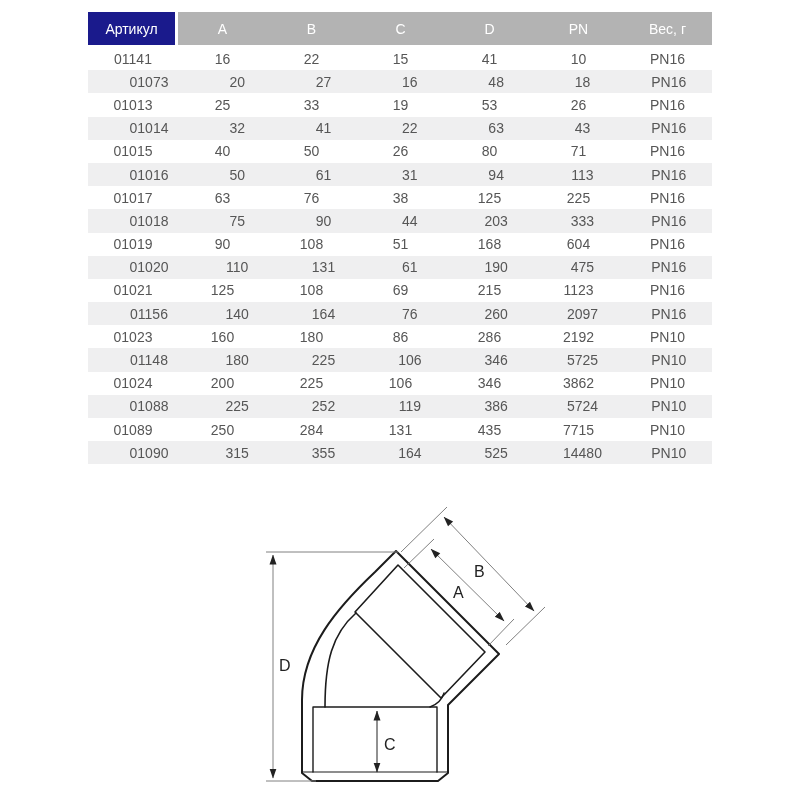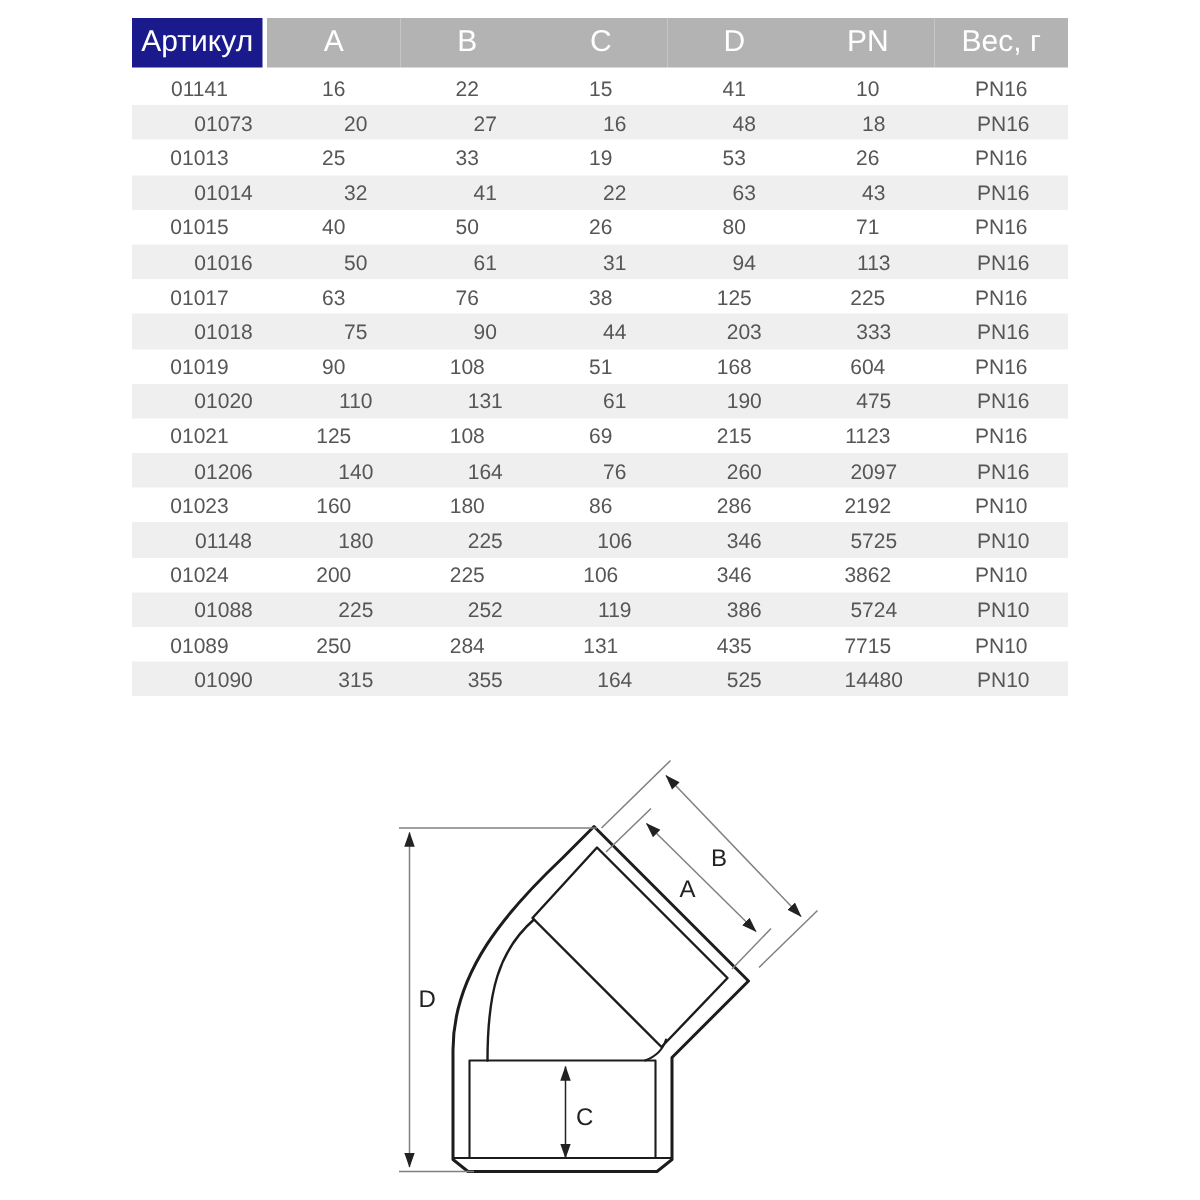--- a/index.html
+++ b/index.html
@@ -4,30 +4,30 @@
 <style>
   html,body{margin:0;padding:0;}
   body{
     width:800px;height:800px;background:#ffffff;position:relative;
     font-family:"Liberation Sans", sans-serif;
     -webkit-font-smoothing:antialiased;
   }
   .spec-table{position:absolute;left:88px;top:12px;width:624px;}
   .thead{display:flex;height:33px;}
   .th{
-    background:var(--header-gray,#b3b3b3);color:#ffffff;font-size:20px;
+    background:var(--header-gray,#b3b3b3);color:#ffffff;font-size:14px;
     display:flex;align-items:center;justify-content:center;flex:1;
   }
   .th-article{
     flex:none;width:87px;background:var(--header-navy,#1a1a8c);
     margin-right:3px;
   }
   .th-rest{display:flex;flex:1;}
   .tbody{margin-top:2px;}
-  .trow{display:flex;height:23.2px;align-items:center;justify-content:flex-end;}
+  .trow{display:flex;height:23.2px;align-items:center;}
   .trow.even{background:var(--row-stripe,#efeff0);padding-left:16px;}
   .tcell{
     font-size:14px;color:#565656;text-align:center;flex:1;
     white-space:nowrap;
   }
   .tcell.c0{flex:none;width:90px;}
   .diagram{position:absolute;left:0;top:490px;}
   .dim-label{font-family:"Liberation Sans",sans-serif;font-size:16px;fill:#222;}
 </style>
 </head>
@@ -139,21 +139,21 @@
       <div class="trow">
         <div class="tcell c0">01021</div>
         <div class="tcell">125</div>
         <div class="tcell">108</div>
         <div class="tcell">69</div>
         <div class="tcell">215</div>
         <div class="tcell">1123</div>
         <div class="tcell">PN16</div>
       </div>
       <div class="trow even">
-        <div class="tcell c0">01206</div>
+        <div class="tcell c0">01156</div>
         <div class="tcell">140</div>
         <div class="tcell">164</div>
         <div class="tcell">76</div>
         <div class="tcell">260</div>
         <div class="tcell">2097</div>
         <div class="tcell">PN16</div>
       </div>
       <div class="trow">
         <div class="tcell c0">01023</div>
         <div class="tcell">160</div>

